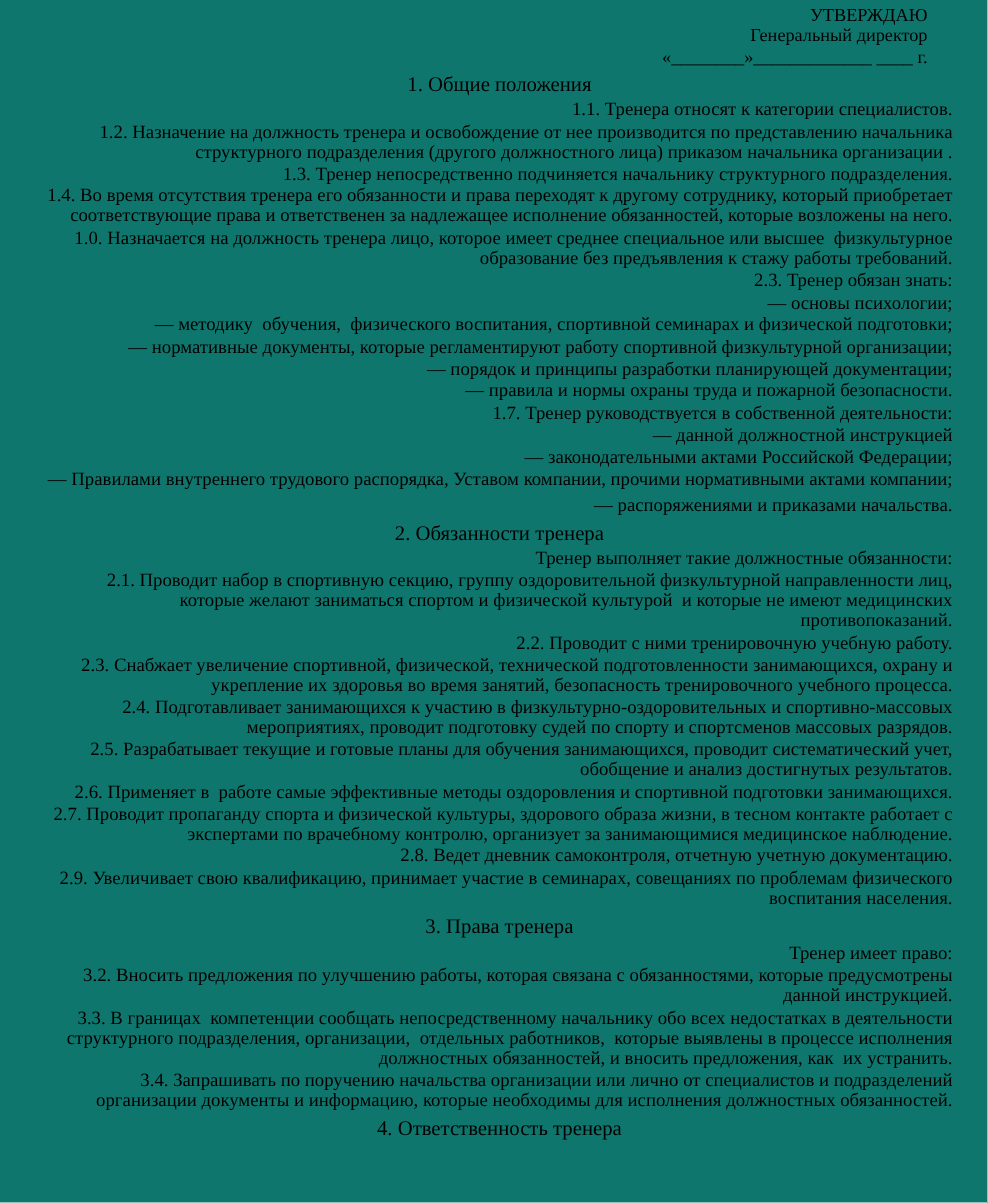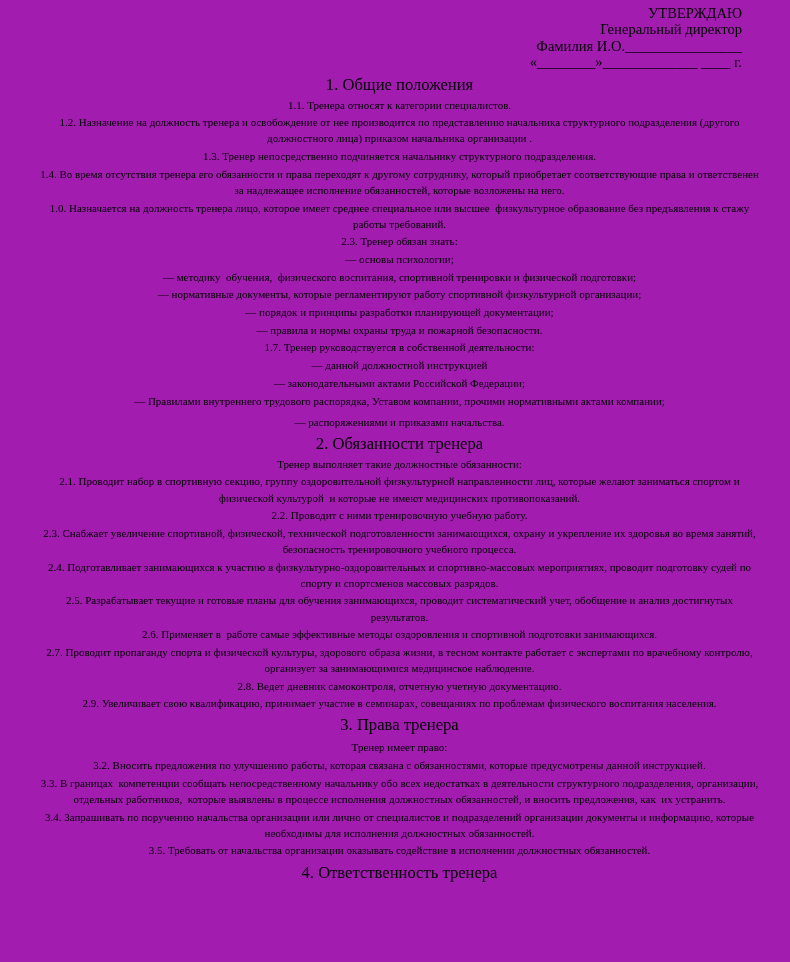--- a/index.html
+++ b/index.html
@@ -4,21 +4,21 @@
 <style>
   html, body {
     margin: 0;
     padding: 0;
     background: #ffffff;
   }
   .page {
     width: 790px;
     height: 962px;
     box-sizing: border-box;
-    background: #a21caf;
+    background: #0f766e;
     color: #000000;
     font-family: "Liberation Serif", "DejaVu Serif", serif;
     padding: 5px 28px 8px 37px;
     overflow: hidden;
   }
   .approval {
     text-align: right;
     font-size: 14.6px;
     line-height: 16.4px;
     padding-right: 20px;
@@ -29,52 +29,51 @@
   }
   .section-title {
     font-size: 16.6px;
     font-weight: normal;
     text-align: center;
     margin: 4px 0 3px 0;
     line-height: 19px;
   }
   .doc p {
     margin: 0 0 1.6px 0;
-    font-size: 11px;
+    font-size: 15px;
     line-height: 16.1px;
     white-space: pre-wrap;
-    text-align: center;
+    text-align: right;
   }
   .doc p.gap-top {
     margin-top: 5px;
   }
 </style>
 </head>
 <body>
 
 <div class="page">
 
   <div class="approval">
     <div class="line">УТВЕРЖДАЮ</div>
     <div class="line">Генеральный директор</div>
-    <div class="line">Фамилия И.О.________________</div>
     <div class="line">«________»_____________ ____ г.</div>
   </div>
 
   <div class="doc">
 
     <div class="section-title">1. Общие положения</div>
     <p>1.1. Тренера относят к категории специалистов.</p>
     <p>1.2. Назначение на должность тренера и освобождение от нее производится по представлению начальника структурного подразделения (другого должностного лица) приказом начальника организации .</p>
     <p>1.3. Тренер непосредственно подчиняется начальнику структурного подразделения.</p>
     <p>1.4. Во время отсутствия тренера его обязанности и права переходят к другому сотруднику, который приобретает соответствующие права и ответственен за надлежащее исполнение обязанностей, которые возложены на него.</p>
     <p>1.0. Назначается на должность тренера лицо, которое имеет среднее специальное или высшее  физкультурное образование без предъявления к стажу работы требований.</p>
     <p>2.3. Тренер обязан знать:</p>
     <p>— основы психологии;</p>
-    <p>— методику  обучения,  физического воспитания, спортивной тренировки и физической подготовки;</p>
+    <p>— методику  обучения,  физического воспитания, спортивной семинарах и физической подготовки;</p>
     <p>— нормативные документы, которые регламентируют работу спортивной физкультурной организации;</p>
     <p>— порядок и принципы разработки планирующей документации;</p>
     <p>— правила и нормы охраны труда и пожарной безопасности.</p>
     <p>1.7. Тренер руководствуется в собственной деятельности:</p>
     <p>— данной должностной инструкцией</p>
     <p>— законодательными актами Российской Федерации;</p>
     <p>— Правилами внутреннего трудового распорядка, Уставом компании, прочими нормативными актами компании;</p>
     <p class="gap-top">— распоряжениями и приказами начальства.</p>
 
     <div class="section-title">2. Обязанности тренера</div>
@@ -87,18 +86,17 @@
     <p>2.6. Применяет в  работе самые эффективные методы оздоровления и спортивной подготовки занимающихся.</p>
     <p>2.7. Проводит пропаганду спорта и физической культуры, здорового образа жизни, в тесном контакте работает с экспертами по врачебному контролю, организует за занимающимися медицинское наблюдение.</p>
     <p>2.8. Ведет дневник самоконтроля, отчетную учетную документацию.</p>
     <p>2.9. Увеличивает свою квалификацию, принимает участие в семинарах, совещаниях по проблемам физического воспитания населения.</p>
 
     <div class="section-title">3. Права тренера</div>
     <p class="gap-top">Тренер имеет право:</p>
     <p>3.2. Вносить предложения по улучшению работы, которая связана с обязанностями, которые предусмотрены данной инструкцией.</p>
     <p>3.3. В границах  компетенции сообщать непосредственному начальнику обо всех недостатках в деятельности структурного подразделения, организации,  отдельных работников,  которые выявлены в процессе исполнения должностных обязанностей, и вносить предложения, как  их устранить.</p>
     <p>3.4. Запрашивать по поручению начальства организации или лично от специалистов и подразделений организации документы и информацию, которые необходимы для исполнения должностных обязанностей.</p>
-    <p>3.5. Требовать от начальства организации оказывать содействие в исполнении должностных обязанностей.</p>
 
     <div class="section-title">4. Ответственность тренера</div>
 
   </div>
 </div>
 
 </body></html>

